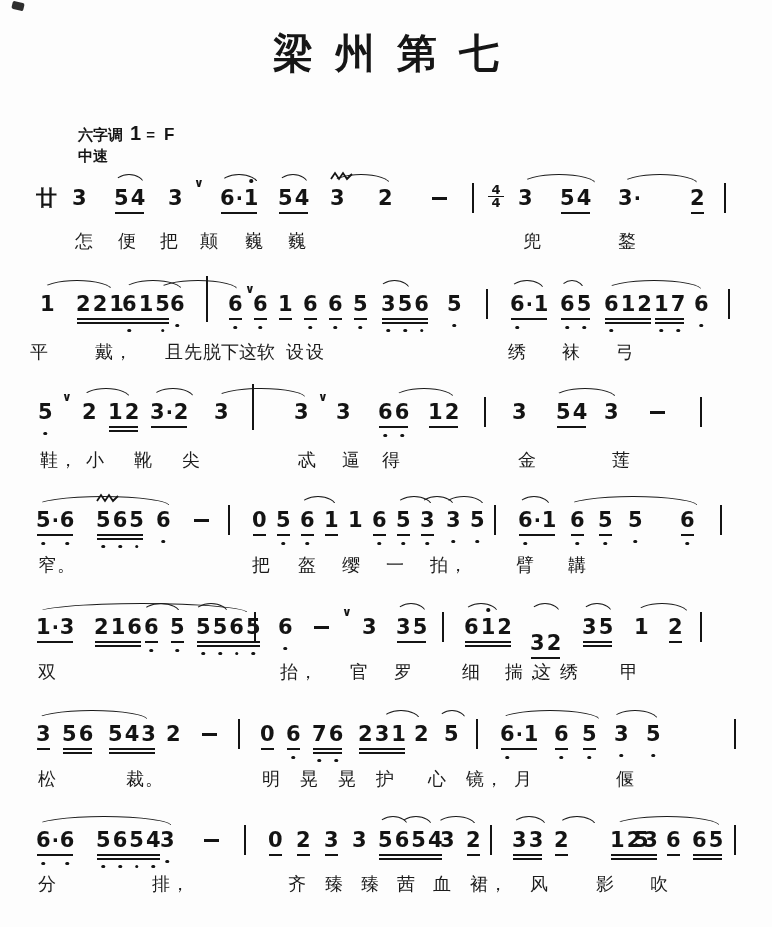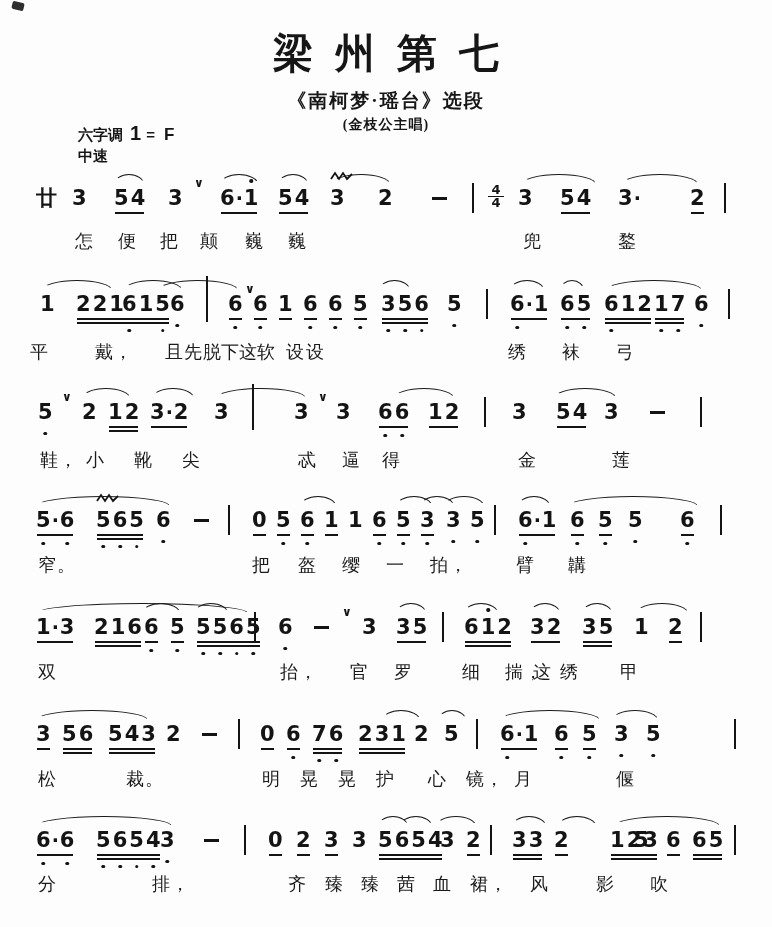--- a/index.html
+++ b/index.html
@@ -47,22 +47,20 @@
   .trill{position:absolute;top:-15px;left:0;}
   .lyr{position:absolute;font-size:18px;font-family:"Liberation Serif",serif;
         color:#1b1b1b;white-space:nowrap;letter-spacing:1px;}
 </style>
 </head>
 <body>
 
 <div class="page">
   <div class="artifact"></div>
   <div class="title">梁州第七</div>
-  <div class="subtitle">《南柯梦·瑶台》选段</div>
-  <div class="singer">(金枝公主唱)</div>
   <div class="keyline">
     <span class="key-mode">六字调</span>
     <span class="key-tonic">1</span>
     <span class="key-eq">=</span>
     <span class="key-pitch">F</span>
   </div>
   <div class="tempo">中速</div>
   <div id="score">
       <div class="note-group" style="left: 36px; top: 186px;"><span class="ch">廿</span></div>
       <div class="note-group" style="left: 72px; top: 186px;"><span class="ch">3</span></div>
@@ -218,21 +216,21 @@
       <div class="note-group gu1" style="left: 170px; top: 615px;"><span class="ch lo">5</span><i class="ul" style="bottom: -4px;"></i></div>
       <div class="note-group gu2" style="left: 196px; top: 615px;"><span class="ch lo">5</span><span class="ch lo">5</span><span class="ch lo">6</span><span class="ch lo">5</span><i class="ul" style="bottom: -4px;"></i><i class="ul" style="bottom: -7.5px;"></i></div>
       <div class="barline" style="left: 254px; top: 612px; height: 30px;"></div>
       <div class="note-group" style="left: 278px; top: 615px;"><span class="ch lo">6</span></div>
       <div class="dash" style="left: 314px; top: 626px;"></div>
       <div class="breath" style="left: 342px; top: 605px;">∨</div>
       <div class="note-group" style="left: 362px; top: 615px;"><span class="ch">3</span></div>
       <div class="note-group gu1" style="left: 396px; top: 615px;"><span class="ch">3</span><span class="ch">5</span><i class="ul" style="bottom: -4px;"></i></div>
       <div class="barline" style="left: 442px; top: 612px; height: 30px;"></div>
       <div class="note-group gu2" style="left: 464px; top: 615px;"><span class="ch">6</span><span class="ch hi">1</span><span class="ch">2</span><i class="ul" style="bottom: -4px;"></i><i class="ul" style="bottom: -7.5px;"></i></div>
-      <div class="note-group gu1" style="left: 530px; top: 615px; text-align: right;"><span class="ch">3</span><span class="ch">2</span><i class="ul" style="bottom: -4px;"></i></div>
+      <div class="note-group gu1" style="left: 530px; top: 631px; text-align: right;"><span class="ch">3</span><span class="ch">2</span><i class="ul" style="bottom: -4px;"></i></div>
       <div class="note-group gu2" style="left: 582px; top: 615px;"><span class="ch">3</span><span class="ch">5</span><i class="ul" style="bottom: -4px;"></i><i class="ul" style="bottom: -7.5px;"></i></div>
       <div class="note-group" style="left: 634px; top: 615px;"><span class="ch">1</span></div>
       <div class="note-group gu1" style="left: 668px; top: 615px;"><span class="ch">2</span><i class="ul" style="bottom: -4px;"></i></div>
       <div class="barline" style="left: 700px; top: 612px; height: 30px;"></div>
       <div class="slur" style="left: 36px; width: 212px; top: 603px;"></div>
       <div class="slur" style="left: 142px; width: 38px; top: 603px;"></div>
       <div class="slur" style="left: 194px; width: 34px; top: 603px;"></div>
       <div class="slur" style="left: 396px; width: 30px; top: 603px;"></div>
       <div class="slur" style="left: 464px; width: 34px; top: 603px;"></div>
       <div class="slur" style="left: 530px; width: 30px; top: 603px;"></div>

